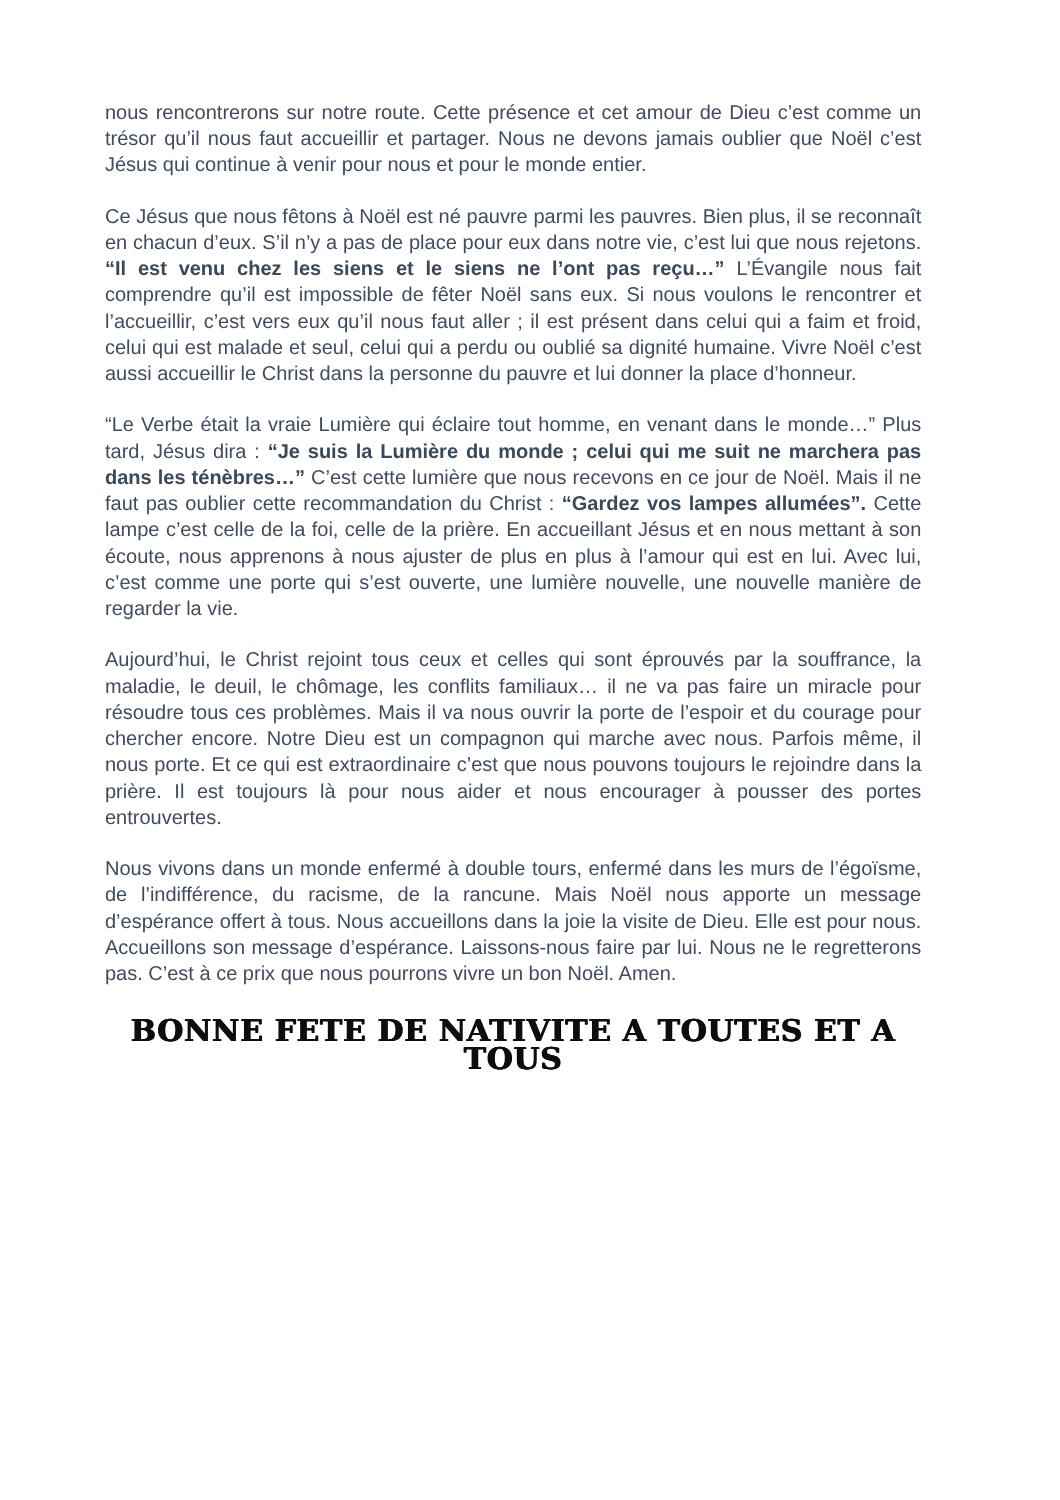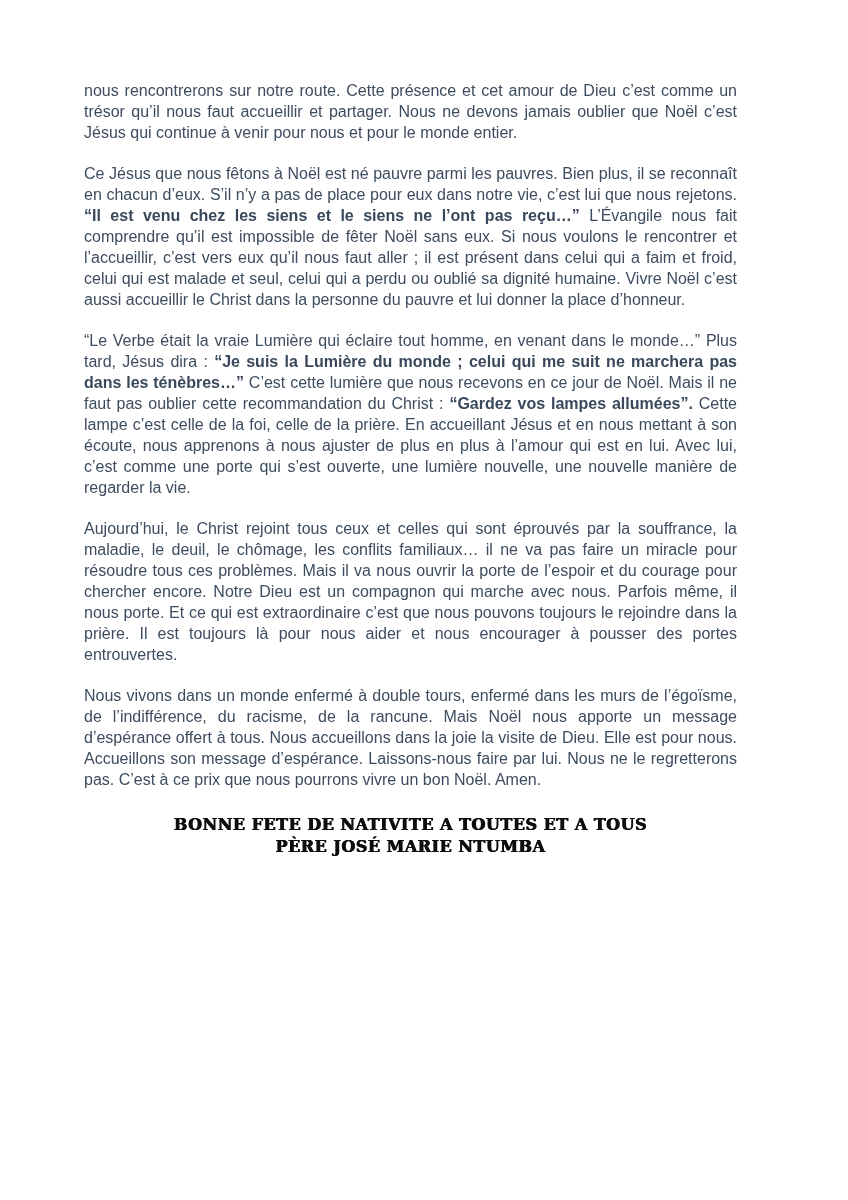--- a/index.html
+++ b/index.html
@@ -29,21 +29,21 @@
   .para strong {
     font-weight: bold;
     color: #39485a;
   }
   .signature {
     margin-top: 24px;
     text-align: center;
     color: #0d0d0d;
     font-family: "DejaVu Serif", serif;
     font-weight: 700;
-    font-size: 16px;
+    font-size: 24px;
     line-height: 22px;
     letter-spacing: 0.5px;
   }
   .signature .sig-line {
     text-shadow: 0.4px 0 0 #0d0d0d, -0.4px 0 0 #0d0d0d;
   }
 </style>
 </head>
 <body>
 
@@ -58,16 +58,15 @@
     <p class="para"><span>“Le Verbe était la vraie Lumière qui éclaire tout homme, en venant dans le monde…” Plus tard, Jésus dira : </span><strong>“Je suis la Lumière du monde ; celui qui me suit ne marchera pas dans les ténèbres…”</strong><span> C’est cette lumière que nous recevons en ce jour de Noël. Mais il ne faut pas oublier cette recommandation du Christ : </span><strong>“Gardez vos lampes allumées”.</strong><span> Cette lampe c’est celle de la foi, celle de la prière. En accueillant Jésus et en nous mettant à son écoute, nous apprenons à nous ajuster de plus en plus à l’amour qui est en lui. Avec lui, c’est comme une porte qui s’est ouverte, une lumière nouvelle, une nouvelle manière de regarder la vie.</span></p>
 
     <p class="para"><span>Aujourd’hui, le Christ rejoint tous ceux et celles qui sont éprouvés par la souffrance, la maladie, le deuil, le chômage, les conflits familiaux… il ne va pas faire un miracle pour résoudre tous ces problèmes. Mais il va nous ouvrir la porte de l’espoir et du courage pour chercher encore. Notre Dieu est un compagnon qui marche avec nous. Parfois même, il nous porte. Et ce qui est extraordinaire c’est que nous pouvons toujours le rejoindre dans la prière. Il est toujours là pour nous aider et nous encourager à pousser des portes entrouvertes.</span></p>
 
     <p class="para"><span>Nous vivons dans un monde enfermé à double tours, enfermé dans les murs de l’égoïsme, de l’indifférence, du racisme, de la rancune. Mais Noël nous apporte un message d’espérance offert à tous. Nous accueillons dans la joie la visite de Dieu. Elle est pour nous. Accueillons son message d’espérance. Laissons-nous faire par lui. Nous ne le regretterons pas. C’est à ce prix que nous pourrons vivre un bon Noël. Amen.</span></p>
 
   </div>
 
   <div class="signature">
     <div class="sig-line">BONNE FETE DE NATIVITE A TOUTES ET A TOUS</div>
-    <div class="sig-line">PÈRE JOSÉ MARIE NTUMBA</div>
   </div>
 
 </div>
 
 </body></html>

